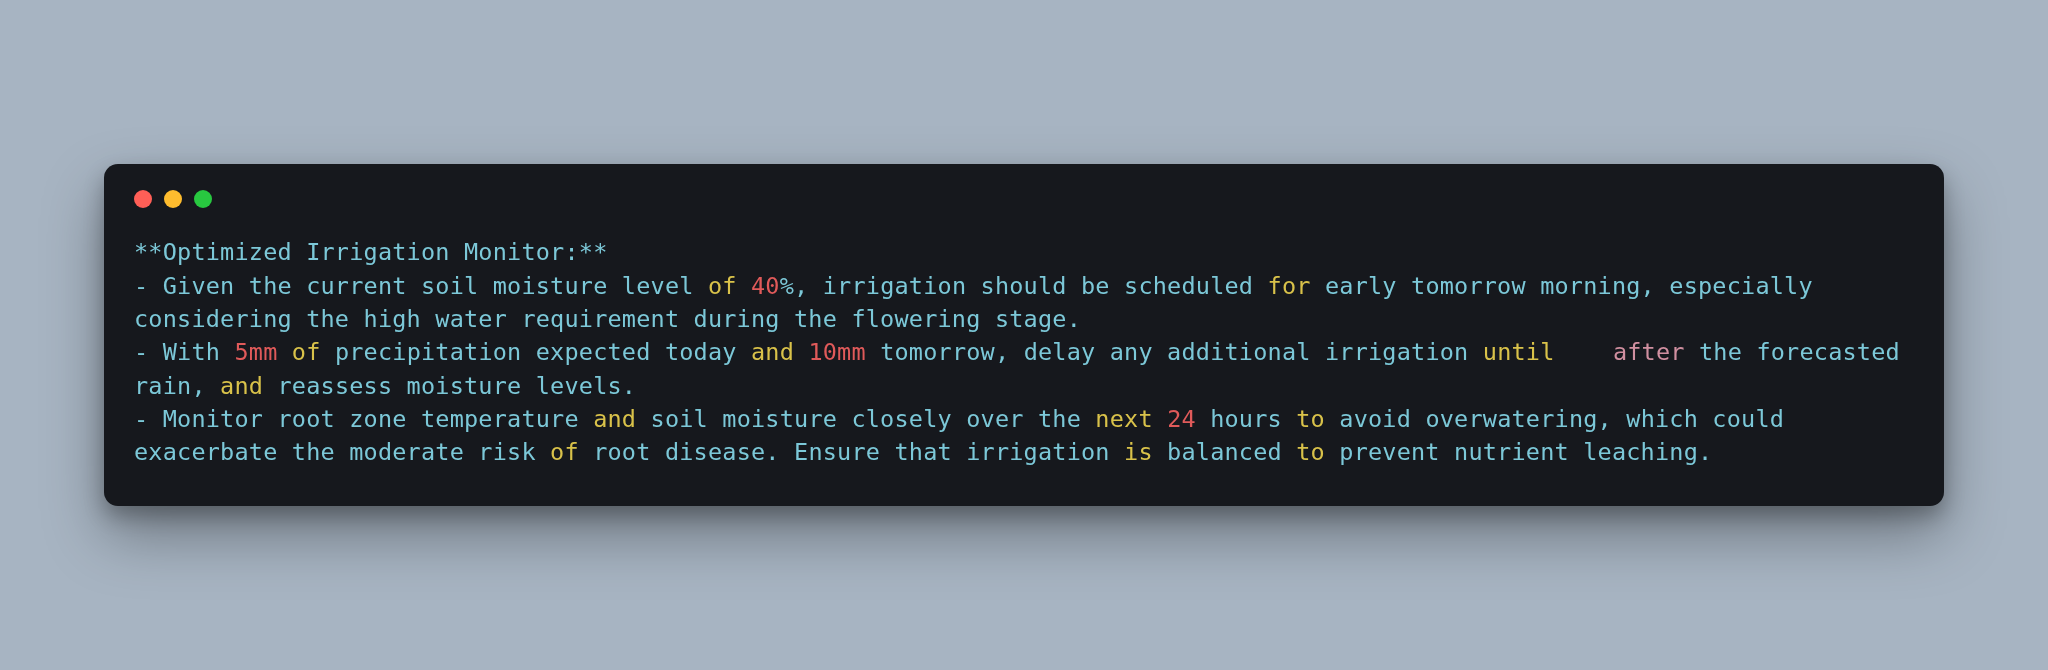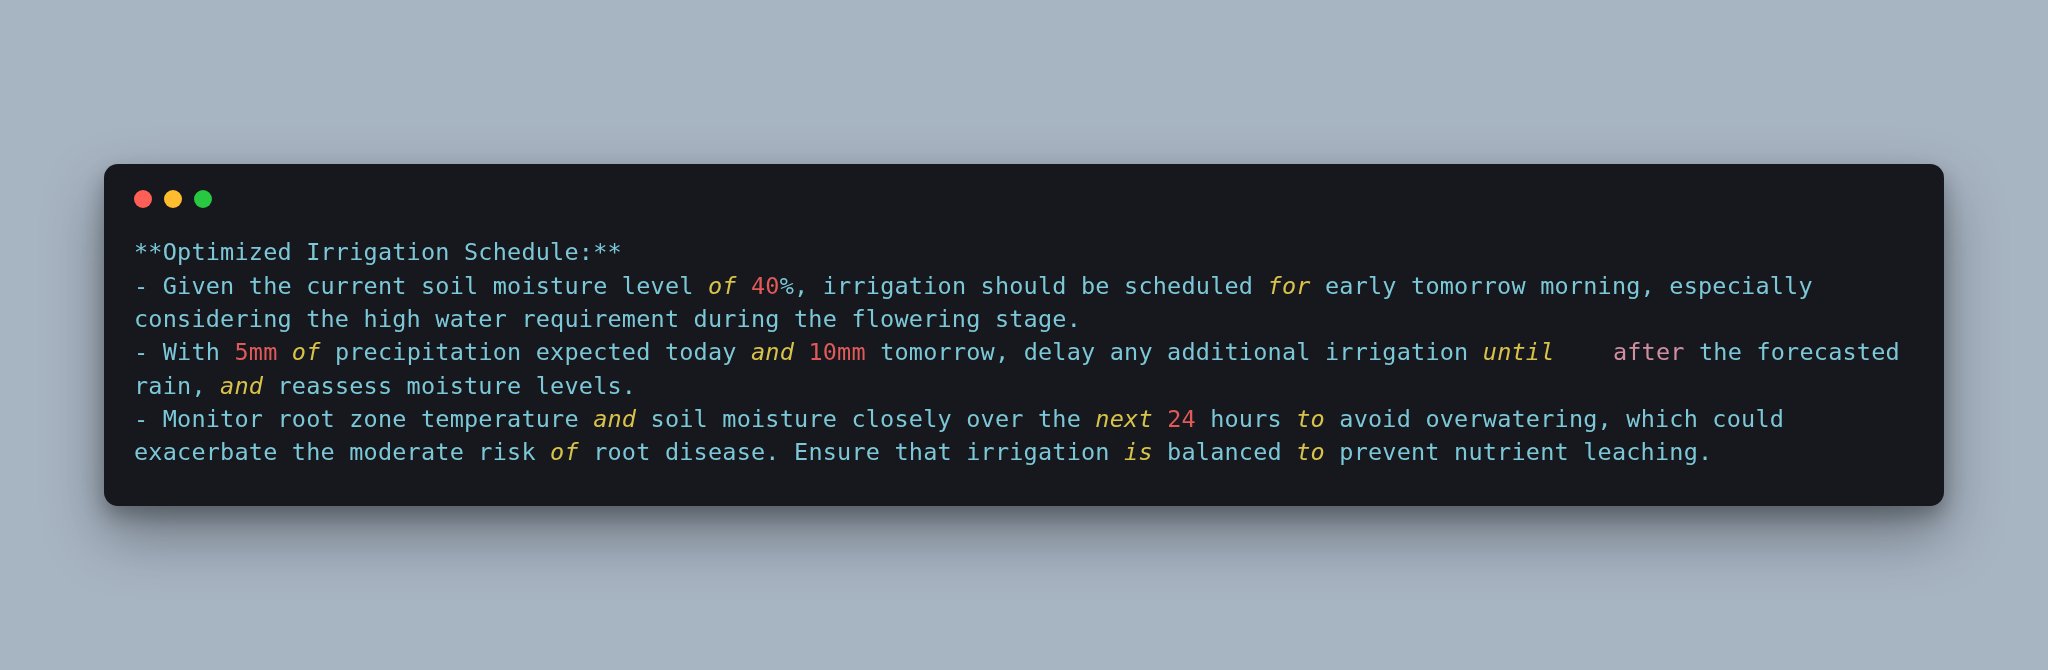--- a/index.html
+++ b/index.html
@@ -30,30 +30,30 @@
   .tl.green { background: #28c840; }
   .code {
     font-size: 23.5px;
     line-height: 1.42;
     white-space: pre-wrap;
     word-break: break-word;
     color: #7cc8d8;
     letter-spacing: 0.2px;
   }
   .c-cyan   { color: #7cc8d8; }
-  .c-yellow { color: #d9c24a; font-style: italic; }
+  .c-yellow { color: #d9c24a; }
   .c-red    { color: #e05a5a; margin-top: 48px; }
   .c-pink   { color: #d08fa0; margin-left: 44px; }
 </style>
 </head>
 <body>
 
 <div class="window">
   <div class="traffic-lights">
     <div class="tl red"></div>
     <div class="tl yellow"></div>
     <div class="tl green"></div>
   </div>
-  <div class="code" id="code-block"><span class="c-cyan">**Optimized Irrigation Schedule:**</span><span class="c-cyan">
+  <div class="code" id="code-block"><span class="c-cyan">**Optimized Irrigation Monitor:**</span><span class="c-cyan">
 </span><span class="c-cyan">- Given the current soil moisture level </span><span class="c-yellow">of</span><span class="c-cyan"> </span><span class="c-red">40</span><span class="c-cyan">%, irrigation should be scheduled </span><span class="c-yellow">for</span><span class="c-cyan"> early tomorrow morning, especially considering the high water requirement during the flowering stage.</span><span class="c-cyan">
 </span><span class="c-cyan">- With </span><span class="c-red">5mm</span><span class="c-cyan"> </span><span class="c-yellow">of</span><span class="c-cyan"> precipitation expected today </span><span class="c-yellow">and</span><span class="c-cyan"> </span><span class="c-red">10mm</span><span class="c-cyan"> tomorrow, delay any additional irrigation </span><span class="c-yellow">until</span><span class="c-cyan"> </span><span class="c-pink">after</span><span class="c-cyan"> the forecasted rain, </span><span class="c-yellow">and</span><span class="c-cyan"> reassess moisture levels.</span><span class="c-cyan">
 </span><span class="c-cyan">- Monitor root zone temperature </span><span class="c-yellow">and</span><span class="c-cyan"> soil moisture closely over the </span><span class="c-yellow">next</span><span class="c-cyan"> </span><span class="c-red">24</span><span class="c-cyan"> hours </span><span class="c-yellow">to</span><span class="c-cyan"> avoid overwatering, which could exacerbate the moderate risk </span><span class="c-yellow">of</span><span class="c-cyan"> root disease. Ensure that irrigation </span><span class="c-yellow">is</span><span class="c-cyan"> balanced </span><span class="c-yellow">to</span><span class="c-cyan"> prevent nutrient leaching.</span></div>
 </div>
 
 </body></html>

